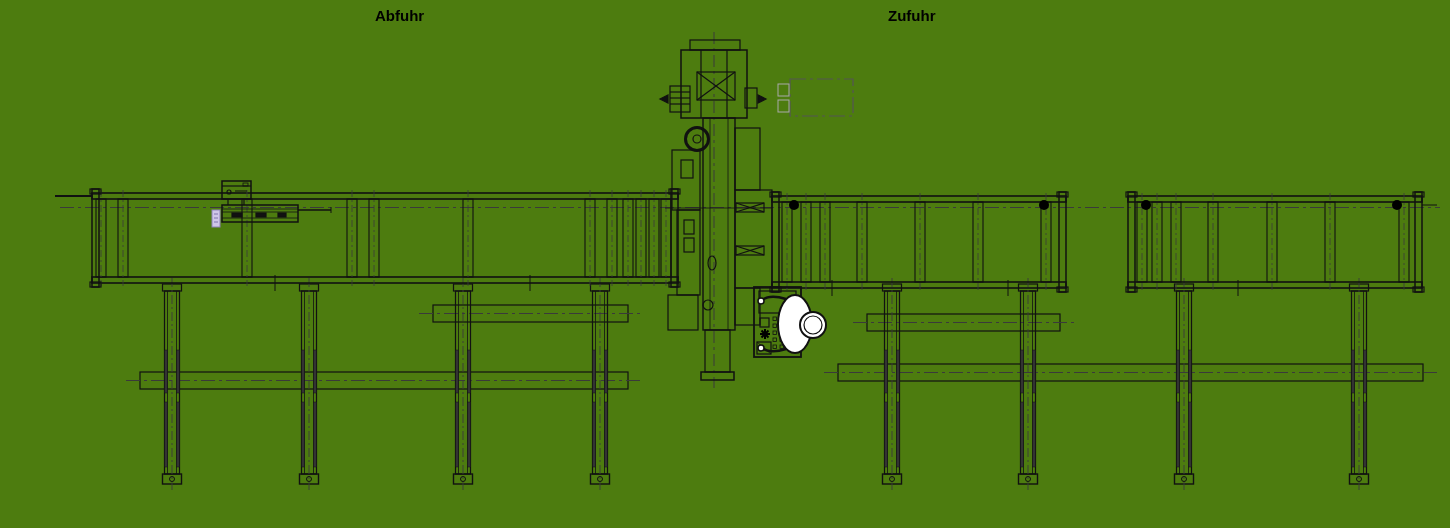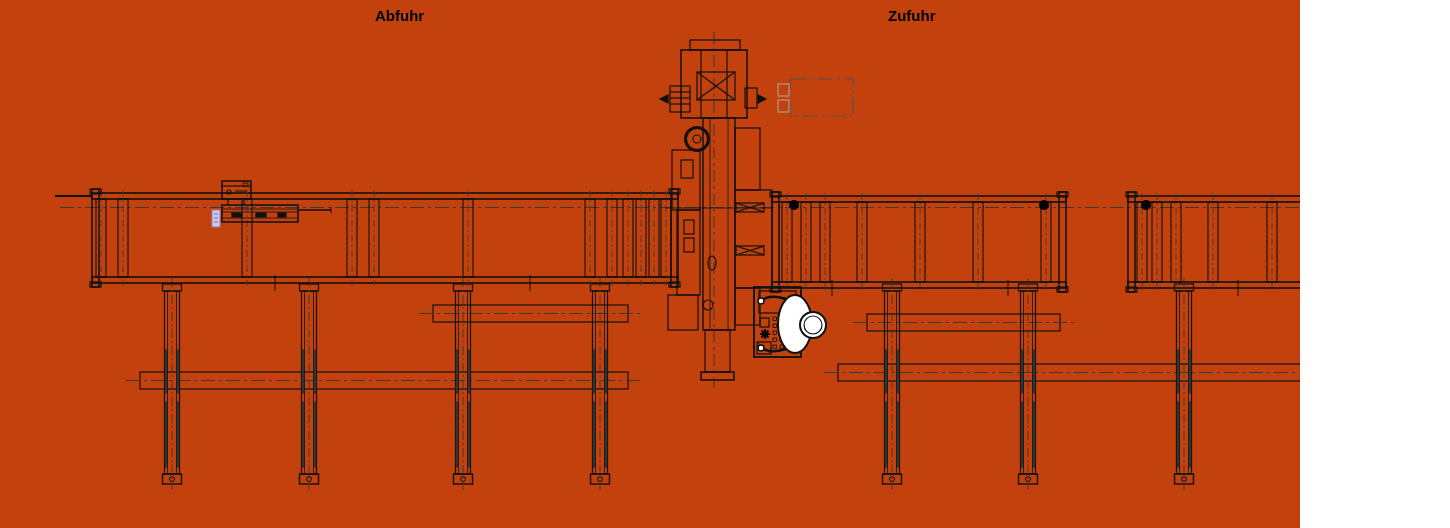--- a/index.html
+++ b/index.html
@@ -1,16 +1,16 @@
 <!DOCTYPE html>
 <html><head>
 <meta charset="utf-8">
 <style>
   html,body{margin:0;padding:0;background:#ffffff;}
-  .canvas{position:relative;width:1300px;height:528px;background:#c2410c;overflow:hidden;}
+  .canvas{position:relative;width:1450px;height:528px;background:#4d7c0f;overflow:hidden;}
   svg{display:block;}
   .lbl{font-family:"Liberation Sans",sans-serif;font-size:15px;font-weight:bold;fill:#000;}
   .ln{stroke:#111;fill:none;}
   .cl{stroke:#3a3a3a;fill:none;}
 </style>
 </head>
 <body>
 
 <div class="canvas">
 <svg id="drawing" width="1450" height="528" viewBox="0 0 1450 528">

